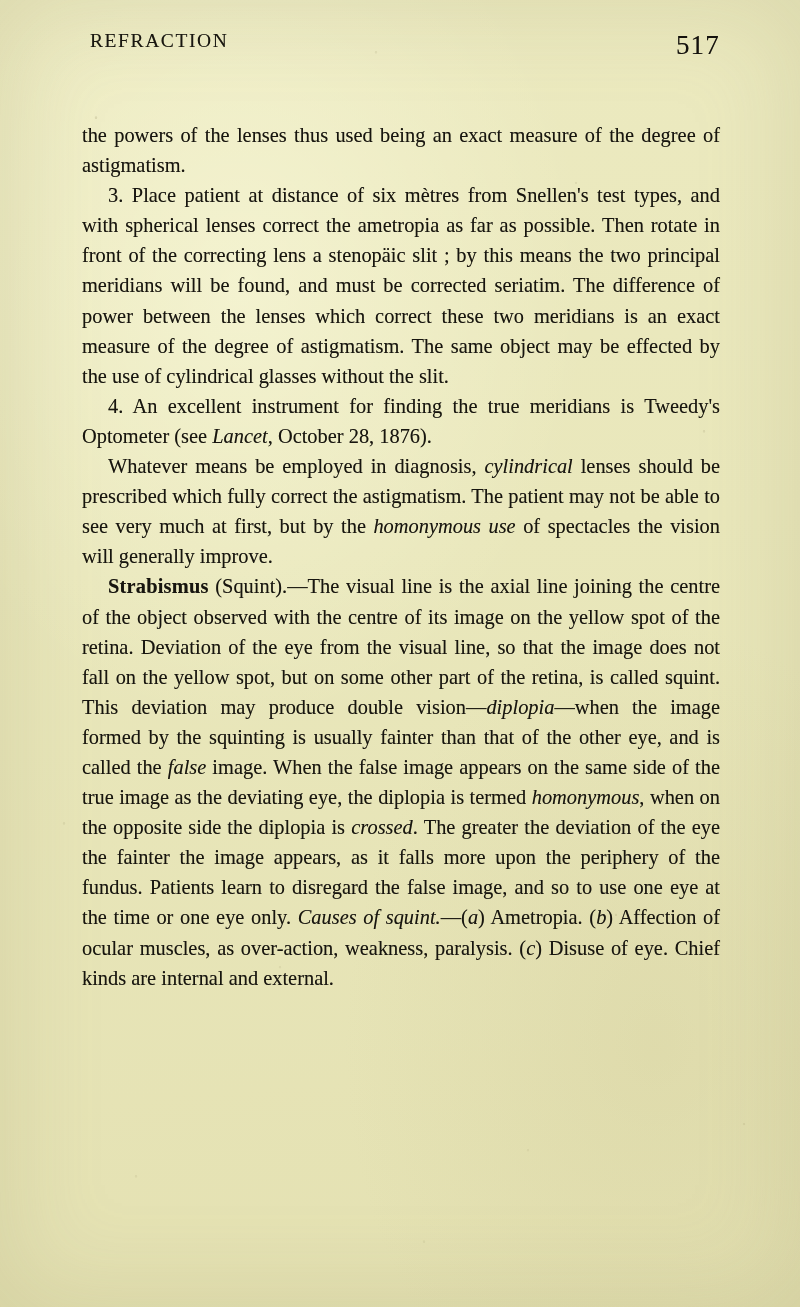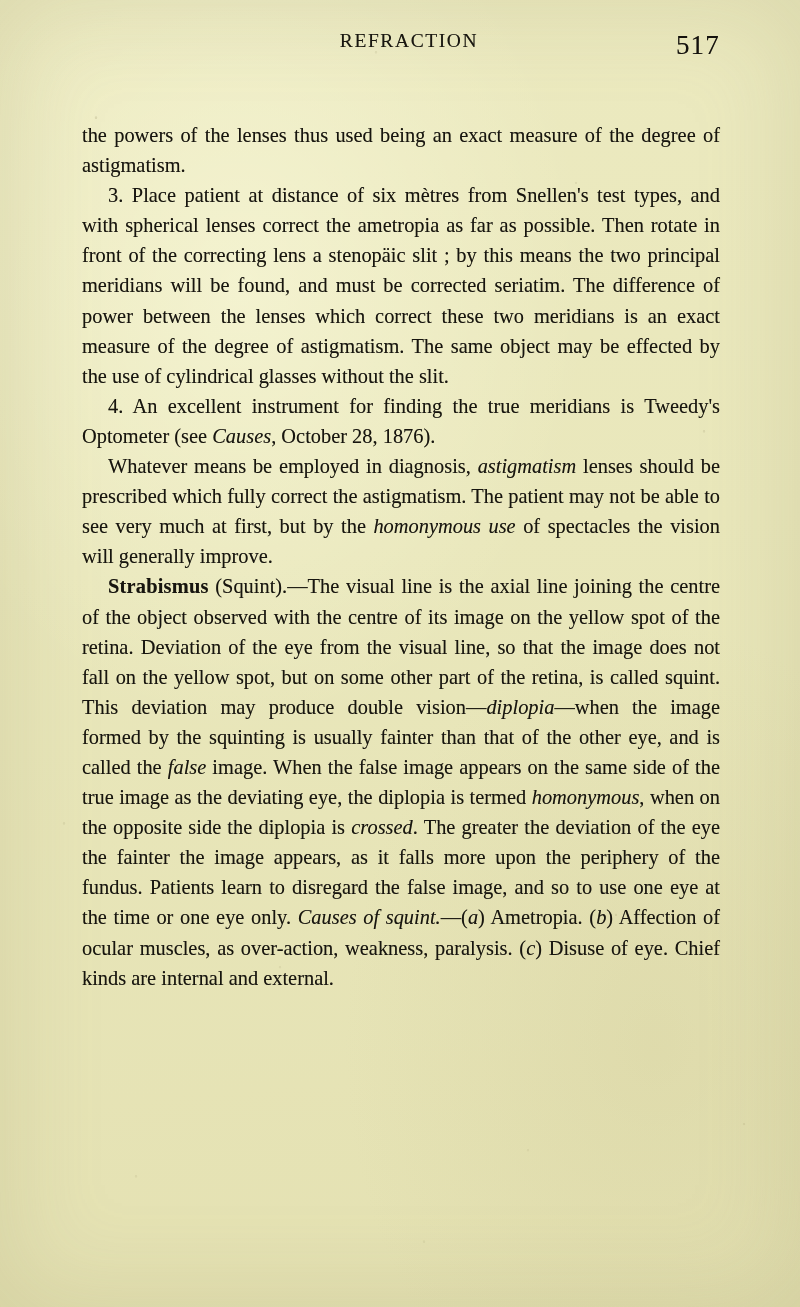--- a/index.html
+++ b/index.html
@@ -58,21 +58,21 @@
     right: 80px;
     top: 30px;
     height: 26px;
     display: flex;
     align-items: baseline;
     justify-content: flex-end;
   }
   .runhead-title {
     position: absolute;
     left: 0; right: 0;
-    text-align: center;
+    text-align: left;
     font-size: 19.5px;
     letter-spacing: 1.6px;
     font-variant: small-caps;
     text-transform: uppercase;
     font-weight: 400;
     color: #13110d;
     transform: translateX(8px);
   }
   .runhead-folio {
     font-size: 27px;
@@ -118,20 +118,20 @@
 <div class="page">
 
   <div class="runhead">
     <span class="runhead-title">REFRACTION</span>
     <span class="runhead-folio">517</span>
   </div>
 
   <div class="textblock" id="textblock">
       <p id="p-continuation" class="noindent">the powers of the lenses thus used being an exact measure of the degree of astigmatism.</p>
       <p id="p-item-3">3. Place patient at distance of six mètres from Snellen's test types, and with spherical lenses correct the ametropia as far as possible. Then rotate in front of the correcting lens a stenopäic slit ; by this means the two principal meridians will be found, and must be corrected seriatim. The difference of power between the lenses which correct these two meridians is an exact measure of the degree of astigmatism. The same object may be effected by the use of cylindrical glasses without the slit.</p>
-      <p id="p-item-4">4. An excellent instrument for finding the true meridians is Tweedy's Optometer (see <i class="it">Causes</i>, October 28, 1876).</p>
-      <p id="p-whatever-means">Whatever means be employed in diagnosis, <i class="it">astigmatism</i> lenses should be prescribed which fully correct the astigmatism. The patient may not be able to see very much at first, but by the <i class="it">homonymous use</i> of spectacles the vision will generally improve.</p>
+      <p id="p-item-4">4. An excellent instrument for finding the true meridians is Tweedy's Optometer (see <i class="it">Lancet</i>, October 28, 1876).</p>
+      <p id="p-whatever-means">Whatever means be employed in diagnosis, <i class="it">cylindrical</i> lenses should be prescribed which fully correct the astigmatism. The patient may not be able to see very much at first, but by the <i class="it">homonymous use</i> of spectacles the vision will generally improve.</p>
       <p id="p-strabismus"><b class="bold">Strabismus</b> (Squint).—The visual line is the axial line joining the centre of the object observed with the centre of its image on the yellow spot of the retina. Deviation of the eye from the visual line, so that the image does not fall on the yellow spot, but on some other part of the retina, is called squint. This deviation may produce double vision—<i class="it">diplopia</i>—when the image formed by the squinting is usually fainter than that of the other eye, and is called the <i class="it">false</i> image. When the false image appears on the same side of the true image as the deviating eye, the diplopia is termed <i class="it">homonymous</i>, when on the opposite side the diplopia is <i class="it">crossed</i>. The greater the deviation of the eye the fainter the image appears, as it falls more upon the periphery of the fundus. Patients learn to disregard the false image, and so to use one eye at the time or one eye only. <i class="it">Causes of squint.</i>—(<i class="it">a</i>) Ametropia. (<i class="it">b</i>) Affection of ocular muscles, as over-action, weakness, paralysis. (<i class="it">c</i>) Disuse of eye. Chief kinds are internal and external.</p>
     </div>
 
   <div class="grain"></div>
   <div class="vignette"></div>
 </div>
 
 </body></html>

